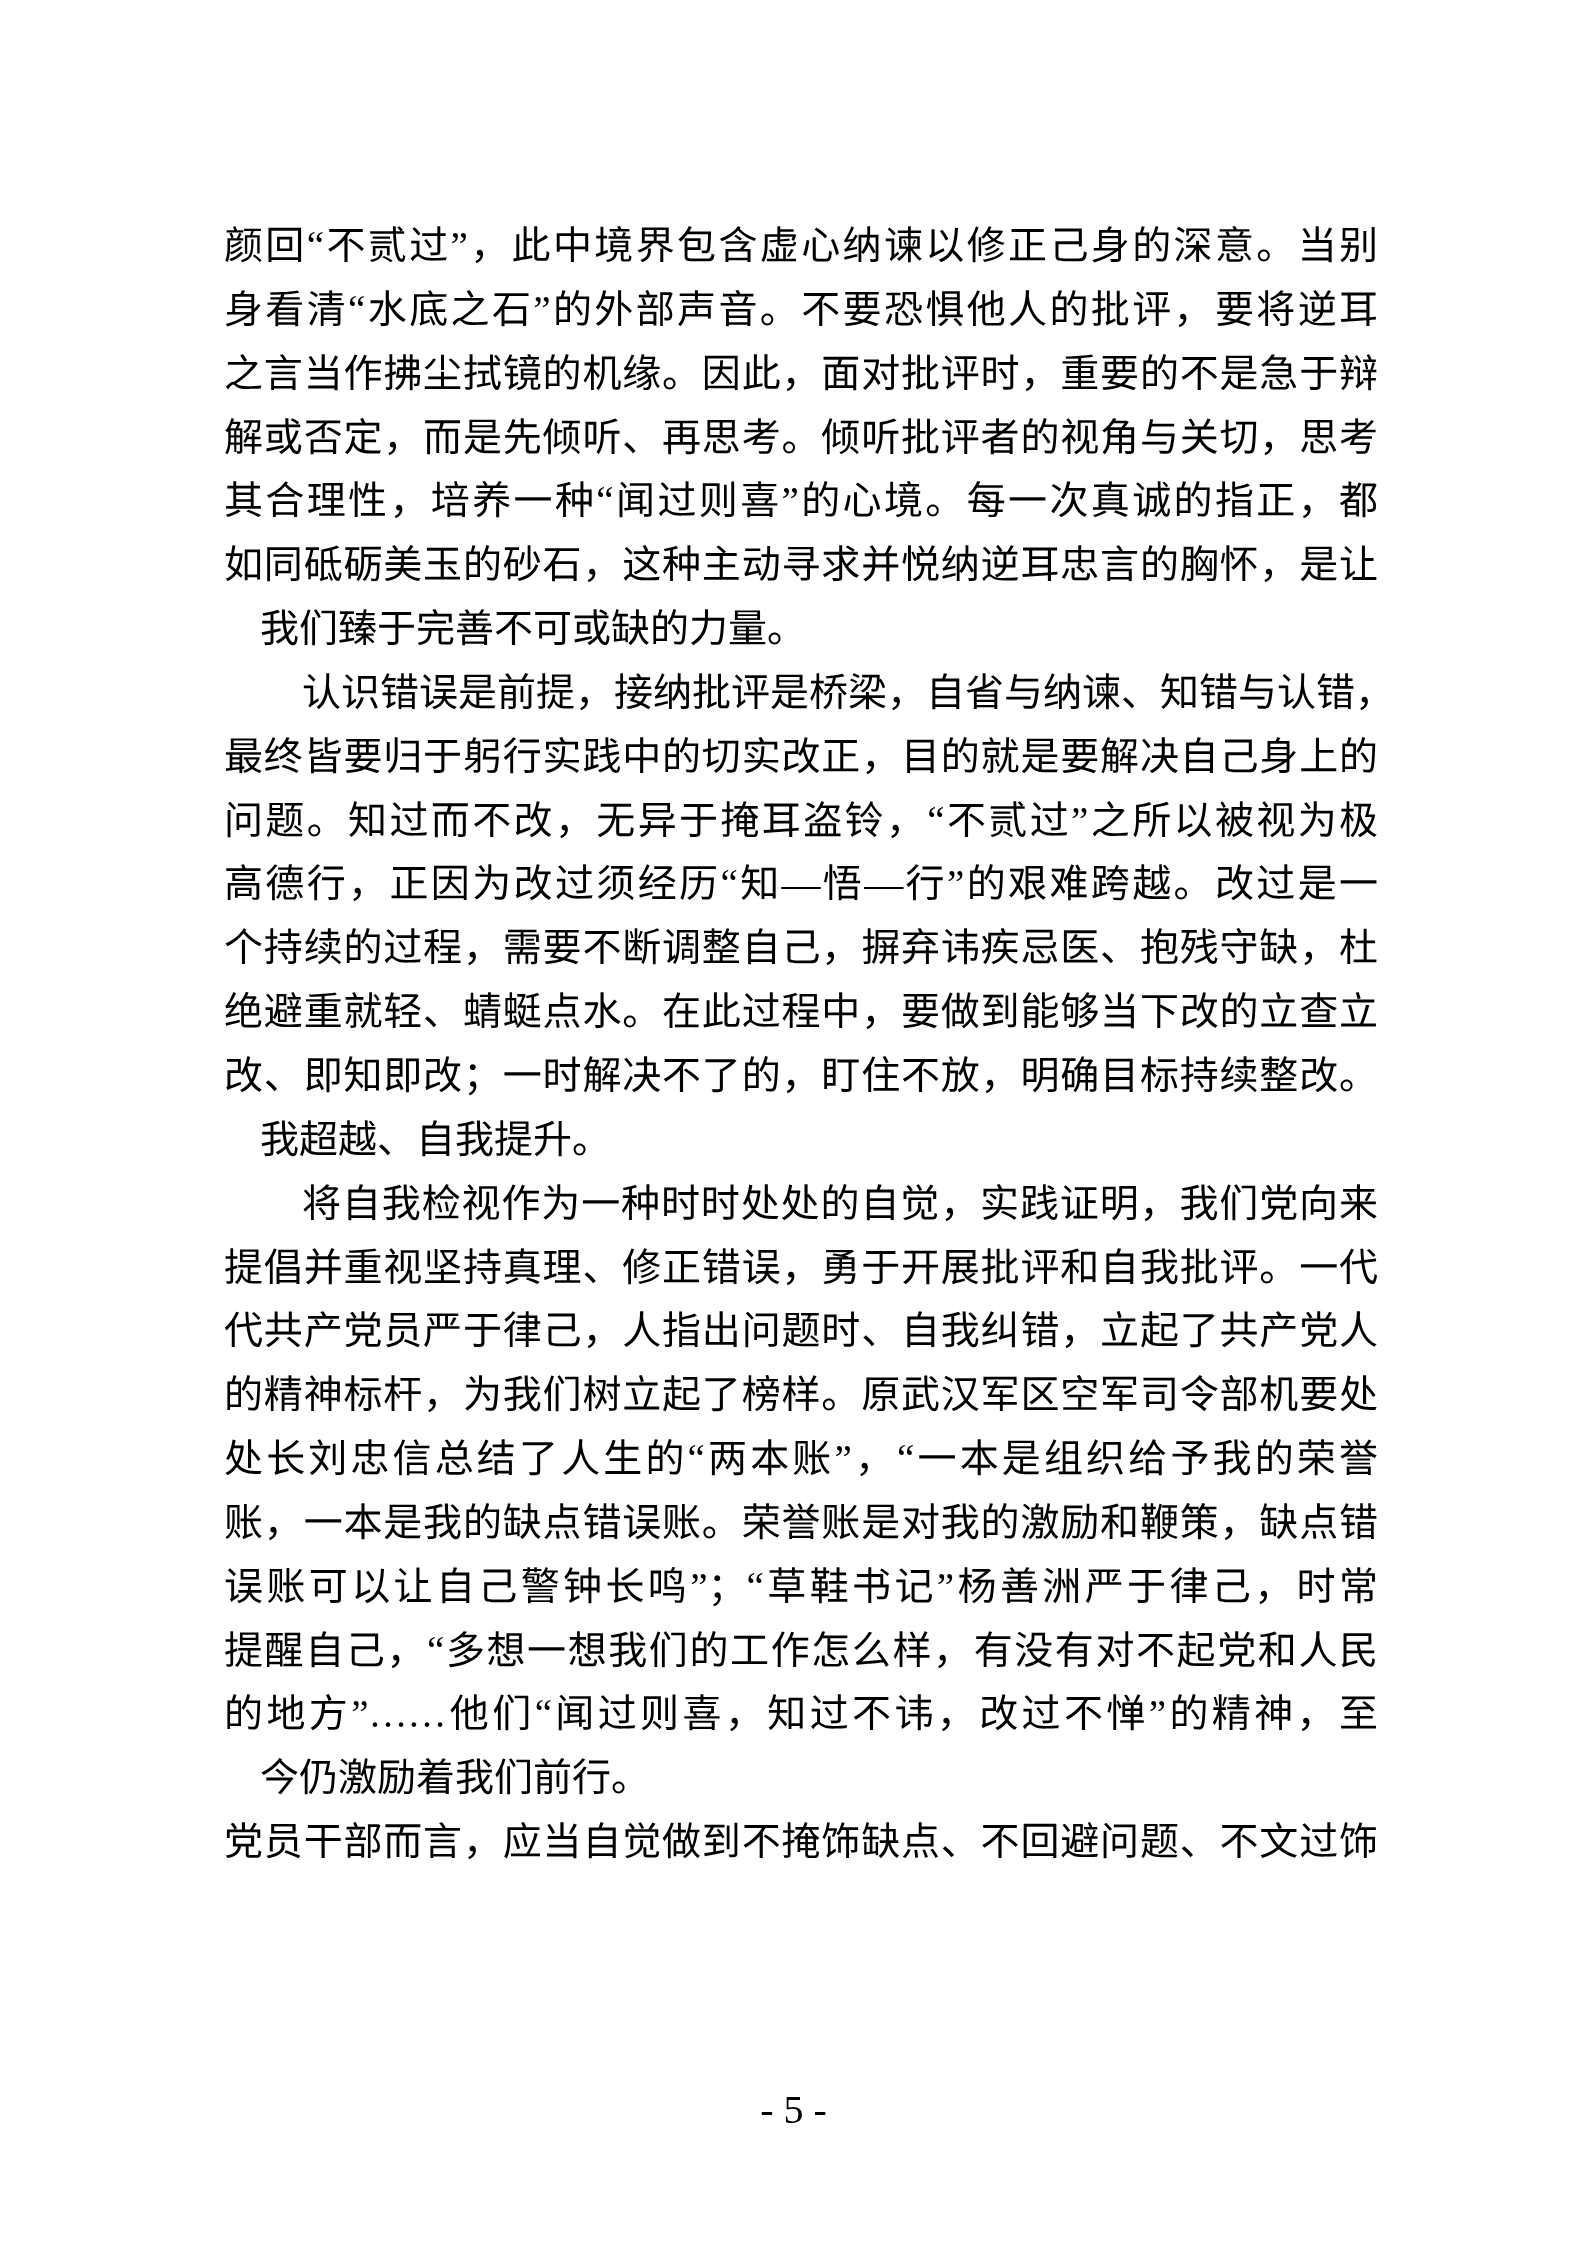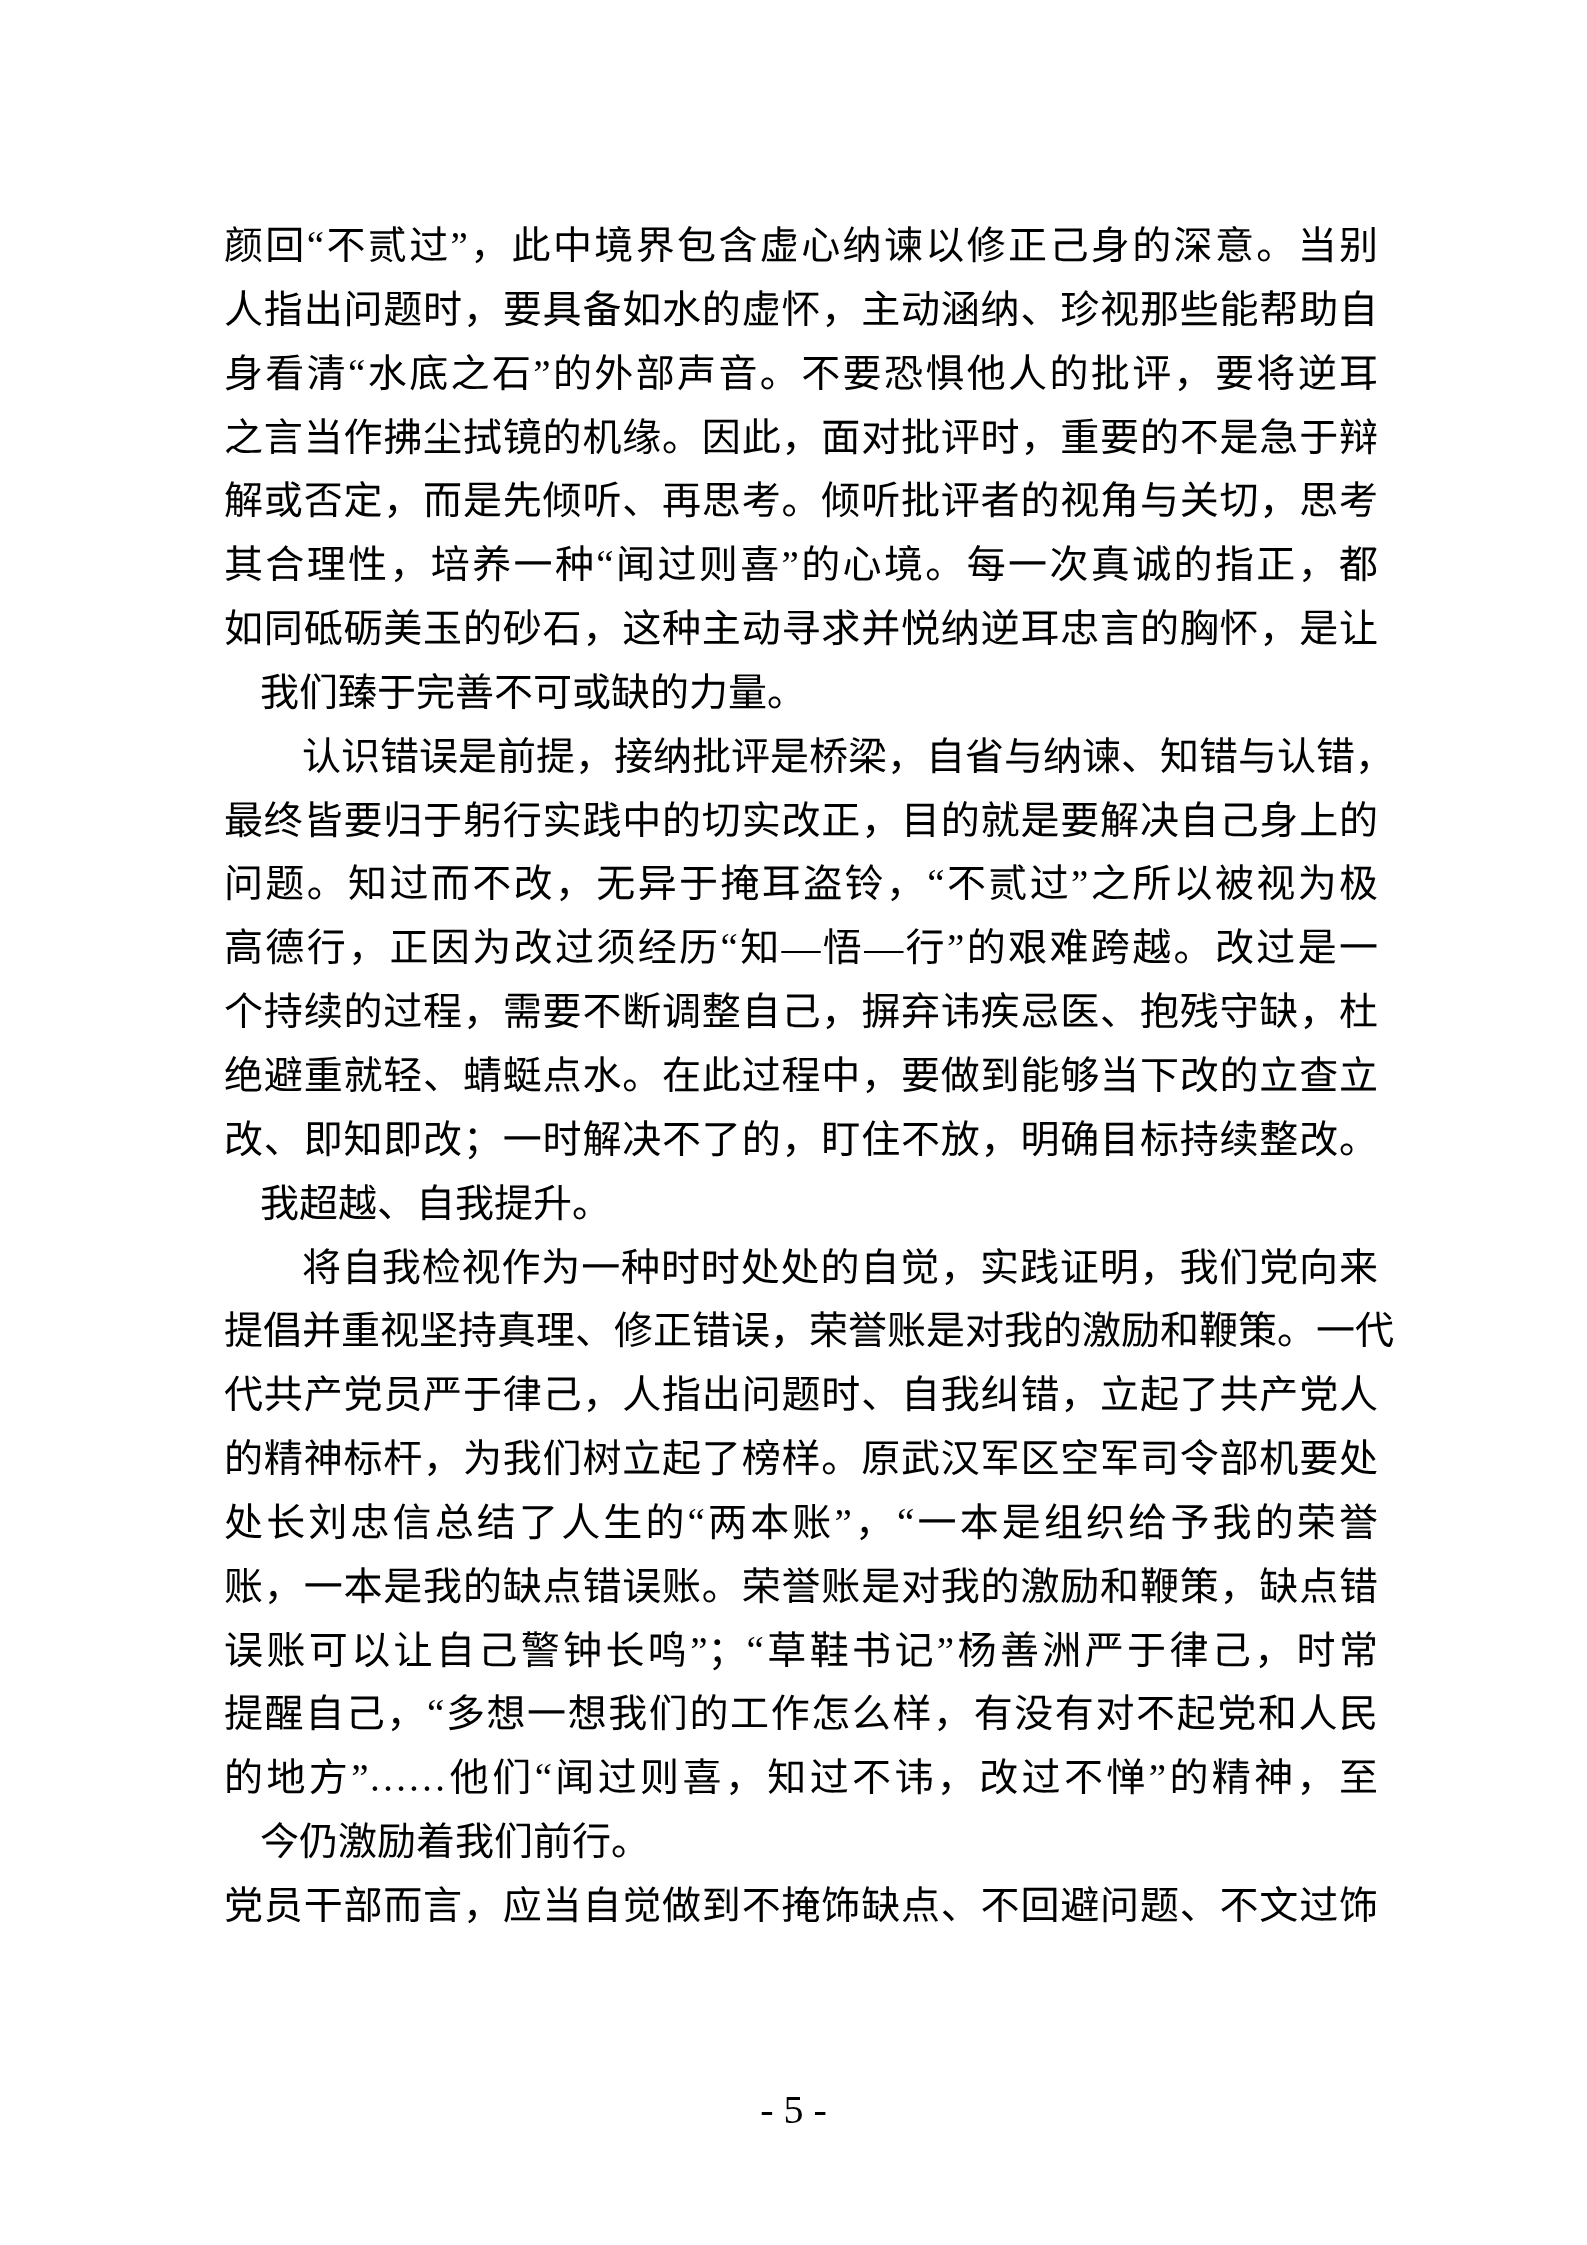--- a/index.html
+++ b/index.html
@@ -62,37 +62,36 @@
     line-height: 48px;
     font-family: "Liberation Serif", "DejaVu Serif", serif;
   }
 </style>
 </head>
 <body>
 
 <div class="page">
   <div class="text-block">
       <div class="line">颜回“不贰过”，此中境界包含虚心纳谏以修正己身的深意。当别</div>
-      <div class="line">人指出问题时，要具备如水的虚怀，主动涵纳、珍视那些能帮助自</div>
       <div class="line">身看清“水底之石”的外部声音。不要恐惧他人的批评，要将逆耳</div>
       <div class="line">之言当作拂尘拭镜的机缘。因此，面对批评时，重要的不是急于辩</div>
       <div class="line">解或否定，而是先倾听、再思考。倾听批评者的视角与关切，思考</div>
       <div class="line">其合理性，培养一种“闻过则喜”的心境。每一次真诚的指正，都</div>
       <div class="line">如同砥砺美玉的砂石，这种主动寻求并悦纳逆耳忠言的胸怀，是让</div>
       <div class="line nojust">我们臻于完善不可或缺的力量。</div>
       <div class="line indent">认识错误是前提，接纳批评是桥梁，自省与纳谏、知错与认错，</div>
       <div class="line">最终皆要归于躬行实践中的切实改正，目的就是要解决自己身上的</div>
       <div class="line">问题。知过而不改，无异于掩耳盗铃，“不贰过”之所以被视为极</div>
       <div class="line">高德行，正因为改过须经历“知—悟—行”的艰难跨越。改过是一</div>
       <div class="line">个持续的过程，需要不断调整自己，摒弃讳疾忌医、抱残守缺，杜</div>
       <div class="line">绝避重就轻、蜻蜓点水。在此过程中，要做到能够当下改的立查立</div>
       <div class="line">改、即知即改；一时解决不了的，盯住不放，明确目标持续整改。</div>
       <div class="line nojust">我超越、自我提升。</div>
       <div class="line indent">将自我检视作为一种时时处处的自觉，实践证明，我们党向来</div>
-      <div class="line">提倡并重视坚持真理、修正错误，荣誉账是对我的激励和鞭策。一代</div>
+      <div class="line">提倡并重视坚持真理、修正错误，勇于开展批评和自我批评。一代</div>
       <div class="line">代共产党员严于律己，人指出问题时、自我纠错，立起了共产党人</div>
       <div class="line">的精神标杆，为我们树立起了榜样。原武汉军区空军司令部机要处</div>
       <div class="line">处长刘忠信总结了人生的“两本账”，“一本是组织给予我的荣誉</div>
       <div class="line">账，一本是我的缺点错误账。荣誉账是对我的激励和鞭策，缺点错</div>
       <div class="line">误账可以让自己警钟长鸣”；“草鞋书记”杨善洲严于律己，时常</div>
       <div class="line">提醒自己，“多想一想我们的工作怎么样，有没有对不起党和人民</div>
       <div class="line">的地方”……他们“闻过则喜，知过不讳，改过不惮”的精神，至</div>
       <div class="line nojust">今仍激励着我们前行。</div>
       <div class="line">党员干部而言，应当自觉做到不掩饰缺点、不回避问题、不文过饰</div>
     </div>

